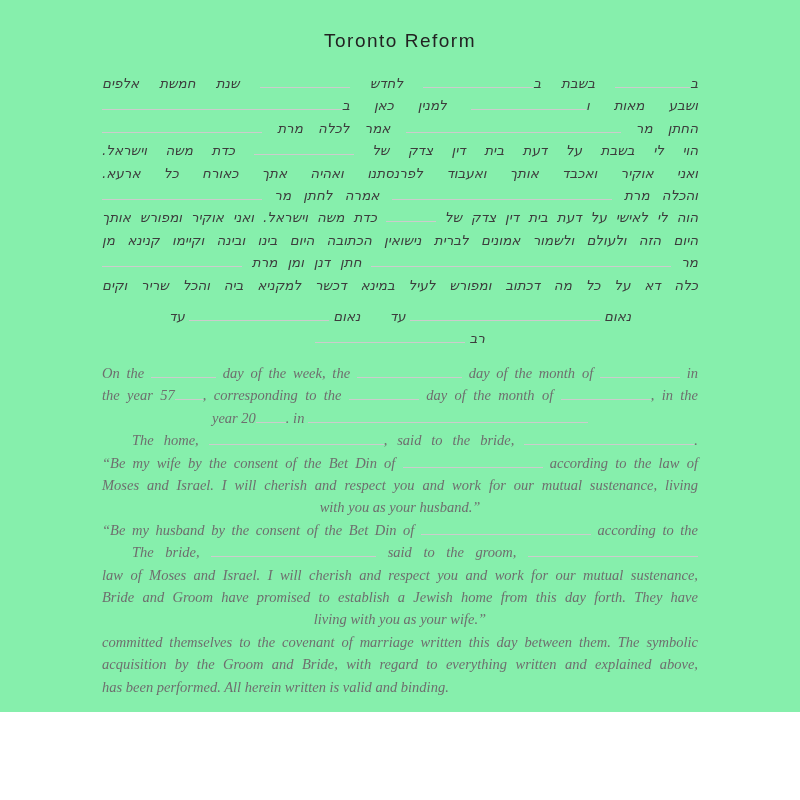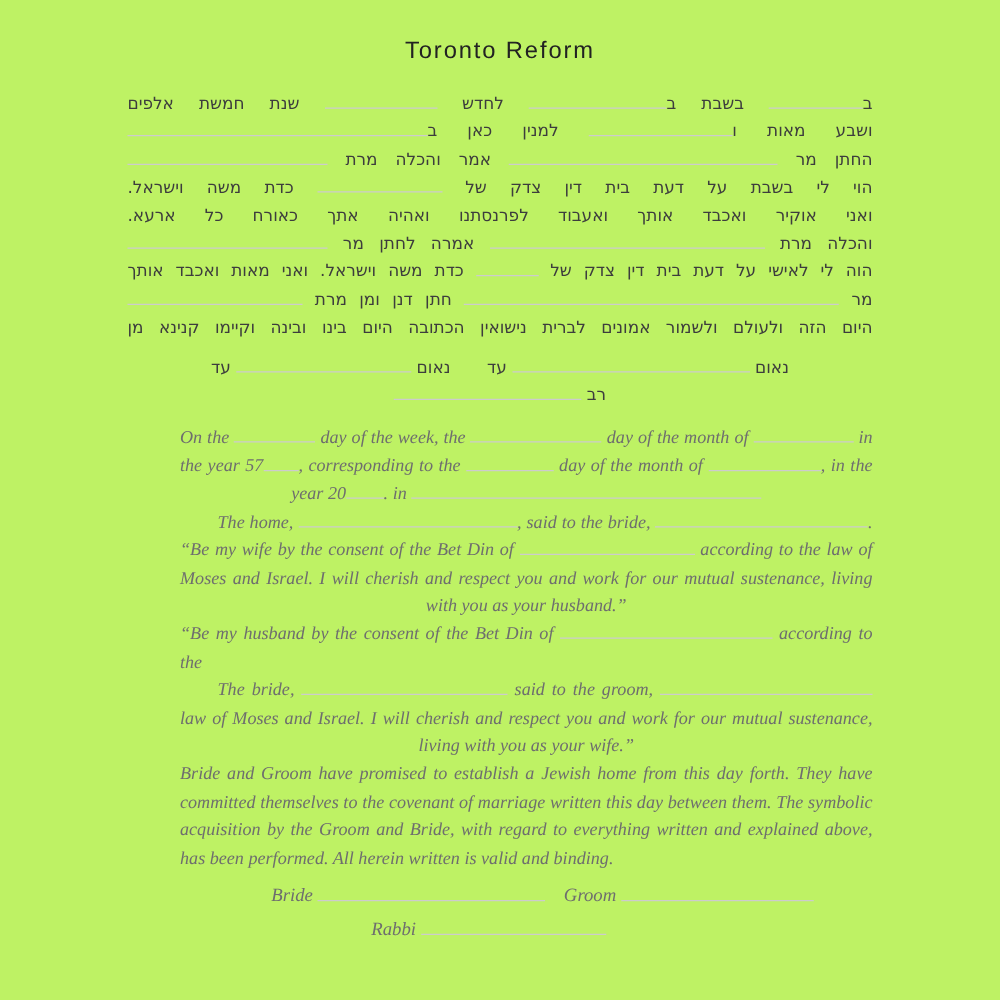--- a/index.html
+++ b/index.html
@@ -1,19 +1,19 @@
 <!DOCTYPE html>
 <html><head>
 <meta charset="utf-8">
 <style>
   html,body{margin:0;padding:0;background:#ffffff;}
   .page{
     position:relative;
-    width:800px;height:800px;
-    background:#bef264;
+    width:800px;height:712px;
+    background:#86efac;
     font-family:"Liberation Serif", serif;
     overflow:hidden;
   }
   .title{
     margin:30px 0 20px 0;
     text-align:center;
     font-family:"Liberation Sans", sans-serif;
     font-weight:400;
     font-size:19px;
     letter-spacing:1.5px;
@@ -21,30 +21,30 @@
   }
   .col{width:596px;margin:0 auto;}
   
   .hebrew{
     direction:rtl;
     font-family:"DejaVu Sans", sans-serif;
     font-size:13.5px;
     color:#3d3d3d;
     margin-top:14px;
   }
-  .hebrew .line{line-height:22.4px;}
+  .hebrew .line{line-height:22.4px;font-style:italic;}
   
   .english{
     font-family:"Liberation Serif", serif;
     font-style:italic;
     font-size:14.5px;
     color:#6e6e6e;
     margin-top:12px;
   }
-  .english .line{line-height:22.4px;margin-left:42px;}
+  .english .line{line-height:22.4px;}
   
   .signatures{
     font-family:"Liberation Serif", serif;
     font-style:italic;
     font-size:15px;
     color:#6e6e6e;
     margin-top:6px;
   }
   .signatures .line{line-height:27px;}
   
@@ -62,44 +62,45 @@
 </style>
 </head>
 <body>
 
 <div class="page">
   <div class="title">Toronto Reform</div>
 
   <div class="col hebrew" dir="rtl">
       <div class="line j"><span>ב</span><span class="blank" style="width: 75px;"></span><span> בשבת ב</span><span class="blank" style="width: 110px;"></span><span> לחדש </span><span class="blank" style="width: 90px;"></span><span> שנת חמשת אלפים</span></div>
       <div class="line j"><span>ושבע מאות ו</span><span class="blank" style="width: 115px;"></span><span> למנין כאן ב</span><span class="blank" style="width: 240px;"></span></div>
-      <div class="line j"><span>החתן מר </span><span class="blank" style="width: 215px;"></span><span> אמר והכלה מרת </span><span class="blank" style="width: 160px;"></span></div>
+      <div class="line j"><span>החתן מר </span><span class="blank" style="width: 215px;"></span><span> אמר לכלה מרת </span><span class="blank" style="width: 160px;"></span></div>
       <div class="line j"><span>הוי לי בשבת על דעת בית דין צדק של </span><span class="blank" style="width: 100px;"></span><span> כדת משה וישראל.</span></div>
       <div class="line j"><span>ואני אוקיר ואכבד אותך ואעבוד לפרנסתנו ואהיה אתך כאורח כל ארעא.</span></div>
       <div class="line j"><span>והכלה מרת </span><span class="blank" style="width: 220px;"></span><span> אמרה לחתן מר </span><span class="blank" style="width: 160px;"></span></div>
-      <div class="line j"><span>הוה לי לאישי על דעת בית דין צדק של </span><span class="blank" style="width: 50px;"></span><span> כדת משה וישראל. ואני מאות ואכבד אותך</span></div>
+      <div class="line j"><span>הוה לי לאישי על דעת בית דין צדק של </span><span class="blank" style="width: 50px;"></span><span> כדת משה וישראל. ואני אוקיר ומפורש אותך</span></div>
+      <div class="line j"><span>היום הזה ולעולם ולשמור אמונים לברית נישואין הכתובה היום בינו ובינה וקיימו קנינא מן</span></div>
       <div class="line j"><span>מר </span><span class="blank" style="width: 300px;"></span><span> חתן דנן ומן מרת </span><span class="blank" style="width: 140px;"></span></div>
-      <div class="line j"><span>היום הזה ולעולם ולשמור אמונים לברית נישואין הכתובה היום בינו ובינה וקיימו קנינא מן</span></div>
+      <div class="line j"><span>כלה דא על כל מה דכתוב ומפורש לעיל במינא דכשר למקניא ביה והכל שריר וקים</span></div>
       <div class="line c mt"><span>נאום </span><span class="blank" style="width: 190px;"></span><span> עד </span><span class="gap" style="width: 25px;"></span><span>נאום </span><span class="blank" style="width: 140px;"></span><span> עד</span></div>
       <div class="line c"><span>רב </span><span class="blank" style="width: 150px;"></span></div>
     </div>
 
   <div class="col english">
       <div class="line j"><span>On the </span><span class="blank" style="width: 65px;"></span><span> day of the week, the </span><span class="blank" style="width: 105px;"></span><span> day of the month of </span><span class="blank" style="width: 80px;"></span><span> in</span></div>
       <div class="line j"><span>the year 57</span><span class="blank" style="width: 28px;"></span><span>, corresponding to the </span><span class="blank" style="width: 70px;"></span><span> day of the month of </span><span class="blank" style="width: 90px;"></span><span>, in the</span></div>
       <div class="line c"><span>year 20</span><span class="blank" style="width: 30px;"></span><span>. in </span><span class="blank" style="width: 280px;"></span></div>
       <div class="line j"><span class="gap" style="width: 30px;"></span><span>The home, </span><span class="blank" style="width: 175px;"></span><span>, said to the bride, </span><span class="blank" style="width: 170px;"></span><span>.</span></div>
       <div class="line j"><span>“Be my wife by the consent of the Bet Din of </span><span class="blank" style="width: 140px;"></span><span> according to the law of</span></div>
       <div class="line j"><span>Moses and Israel. I will cherish and respect you and work for our mutual sustenance, living</span></div>
       <div class="line c"><span>with you as your husband.”</span></div>
       <div class="line j"><span>“Be my husband by the consent of the Bet Din of </span><span class="blank" style="width: 170px;"></span><span> according to the</span></div>
       <div class="line j"><span class="gap" style="width: 30px;"></span><span>The bride, </span><span class="blank" style="width: 165px;"></span><span> said to the groom, </span><span class="blank" style="width: 170px;"></span></div>
       <div class="line j"><span>law of Moses and Israel. I will cherish and respect you and work for our mutual sustenance,</span></div>
+      <div class="line j"><span>Bride and Groom have promised to establish a Jewish home from this day forth. They have</span></div>
       <div class="line c"><span>living with you as your wife.”</span></div>
-      <div class="line j"><span>Bride and Groom have promised to establish a Jewish home from this day forth. They have</span></div>
       <div class="line j"><span>committed themselves to the covenant of marriage written this day between them. The symbolic</span></div>
       <div class="line j"><span>acquisition by the Groom and Bride, with regard to everything written and explained above,</span></div>
       <div class="line l"><span>has been performed. All herein written is valid and binding.</span></div>
     </div>
 
   <div class="col signatures">
       <div class="line l"><span class="gap" style="width: 115px;"></span><span>Bride </span><span class="blank" style="width: 182px;"></span><span class="gap" style="width: 15px;"></span><span>Groom </span><span class="blank" style="width: 154px;"></span></div>
       <div class="line l"><span class="gap" style="width: 195px;"></span><span>Rabbi </span><span class="blank" style="width: 148px;"></span></div>
     </div>
 </div>

